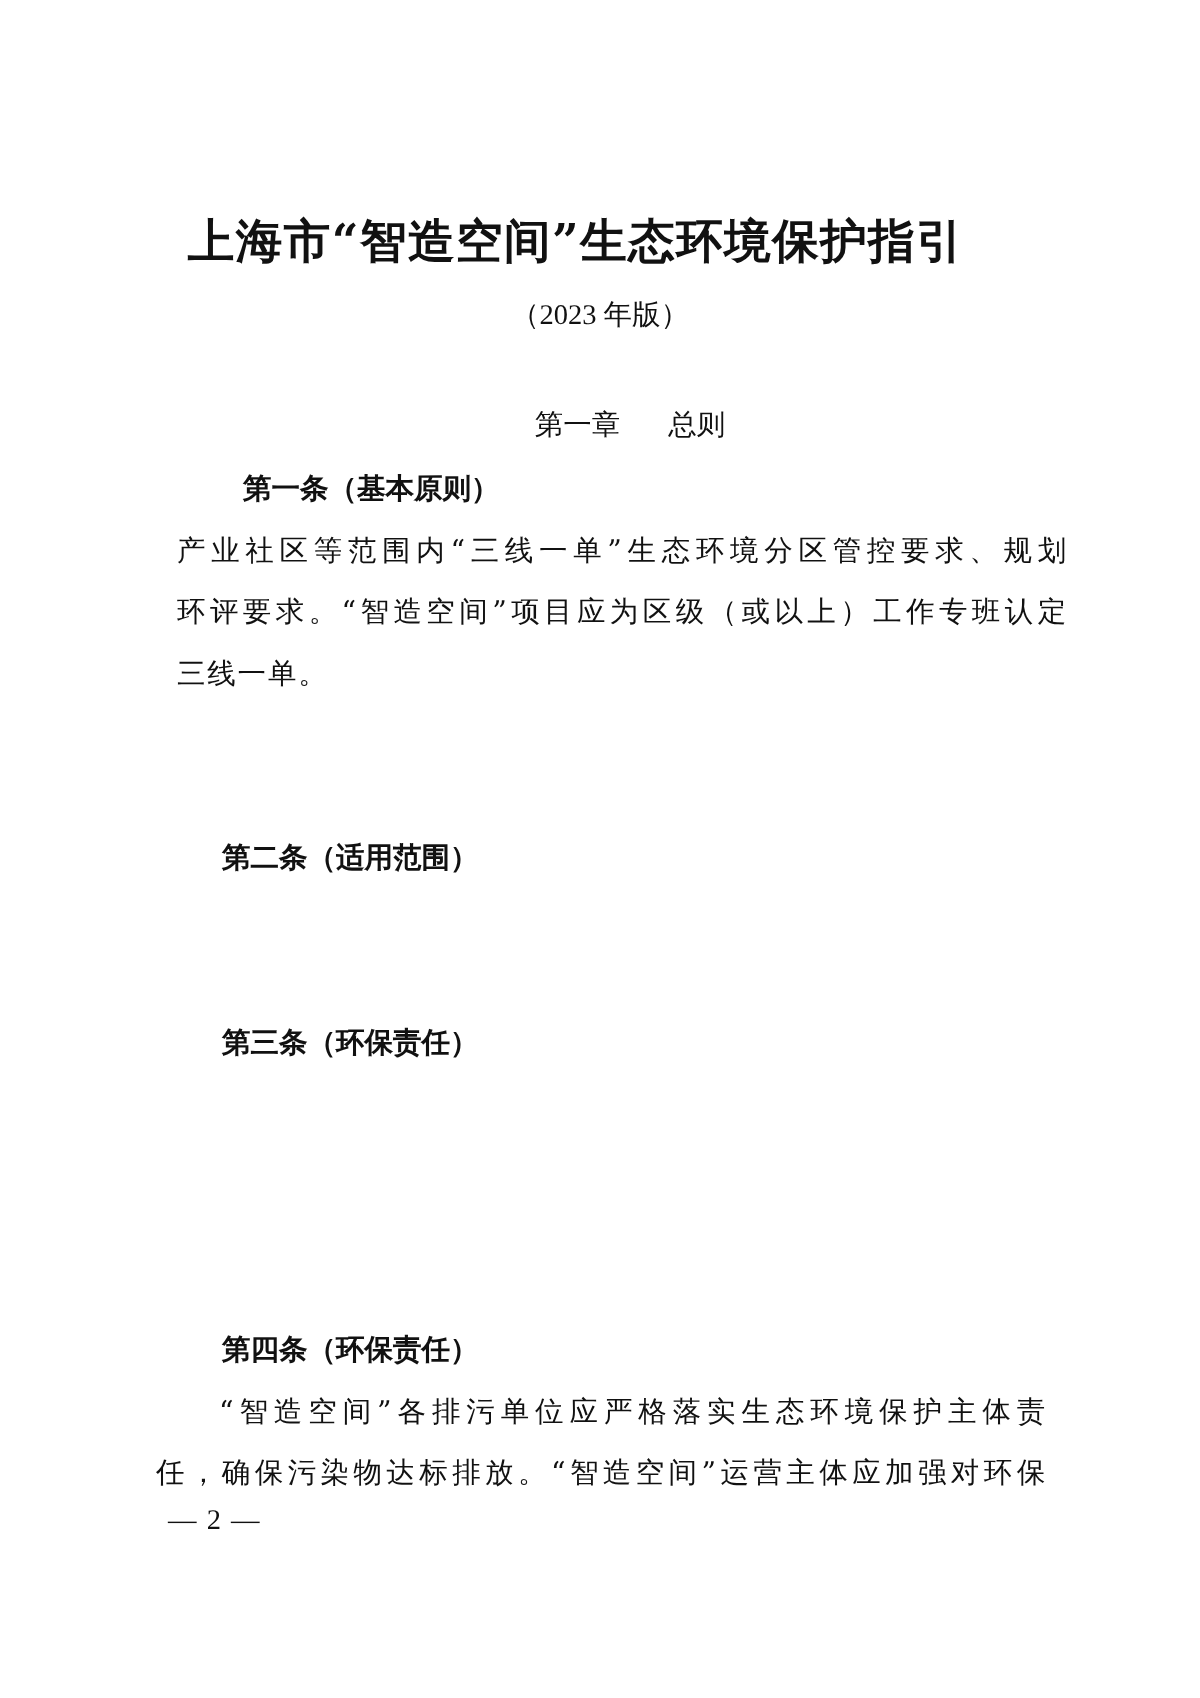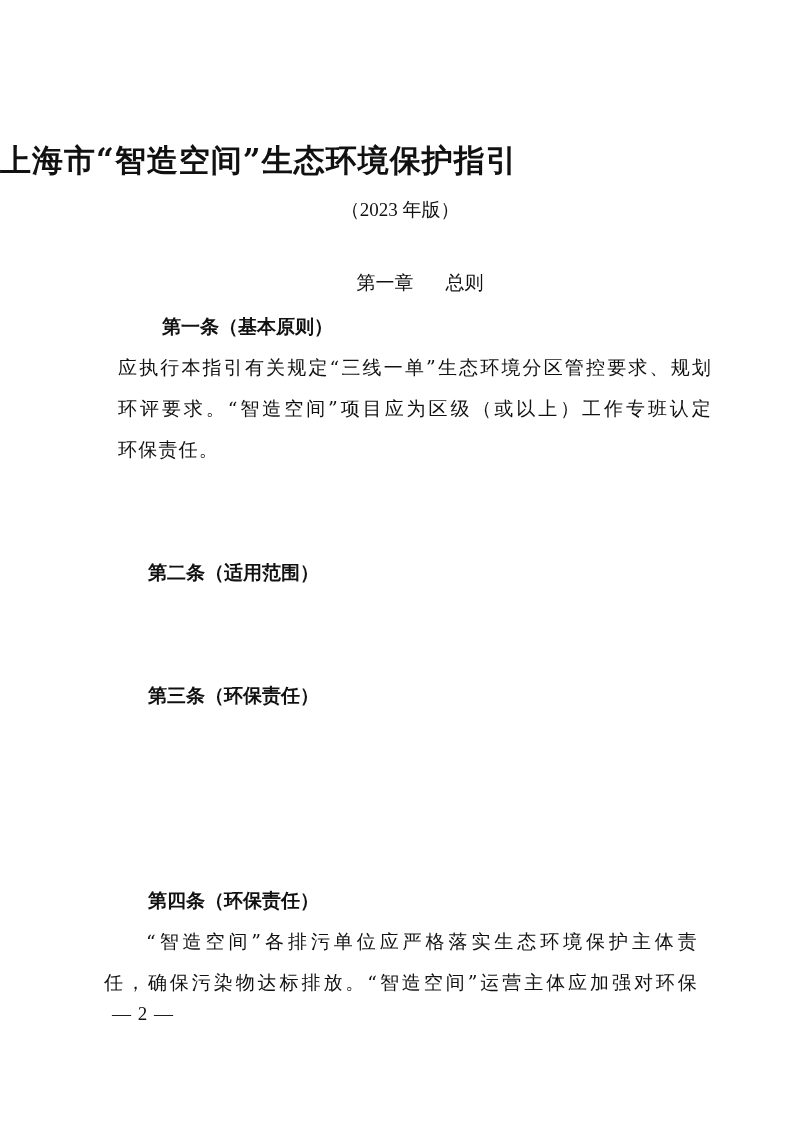--- a/index.html
+++ b/index.html
@@ -1,19 +1,19 @@
 <!DOCTYPE html>
 <html><head>
 <meta charset="utf-8">
 <style>
   html, body { margin: 0; padding: 0; background: #ffffff; }
   body { width: 800px; height: 1132px; position: relative; overflow: hidden; color: #111; }
   .page { position: absolute; left: 0; top: 0; width: 800px; height: 1132px; }
   .title {
-    position: absolute; left: 0; width: 768px; top: 140px; text-align: left;
+    position: absolute; left: 0; width: 768px; top: 140px; text-align: center;
     font-family: "DejaVu Serif", serif; font-weight: bold; font-size: 31px; letter-spacing: 1px;
   }
   .subtitle {
     position: absolute; left: 0; width: 800px; top: 197px; text-align: center;
     font-family: "Liberation Serif", serif; font-size: 19px;
   }
   .chapter {
     position: absolute; left: 0; width: 840px; top: 270px; text-align: center;
     font-family: "DejaVu Sans", sans-serif; font-size: 19px; word-spacing: 26px;
   }
@@ -43,23 +43,23 @@
   <div class="title">上海市“智造空间”生态环境保护指引</div>
   <div class="subtitle">（2023 年版）</div>
 
   <div class="chapter">
     <span>第一章</span><span class="gap"></span><span>总则</span>
   </div>
 
   <div class="block" style="top:306px;margin-left:14px;">
     <div class="heading">第一条（基本原则）</div>
     <div class="para">
-      <span class="line">应执行本指引有关规定“三线一单”生态环境分区管控要求、规划</span>
+      <span class="line">产业社区等范围内“三线一单”生态环境分区管控要求、规划</span>
       <span class="line">环评要求。“智造空间”项目应为区级（或以上）工作专班认定</span>
-      <span class="line last">环保责任。</span>
+      <span class="line last">三线一单。</span>
     </div>
   </div>
 
   <div class="block" style="top:552px;">
     <div class="heading">第二条（适用范围）</div>
   </div>
 
   <div class="block" style="top:675px;">
     <div class="heading">第三条（环保责任）</div>
   </div>

